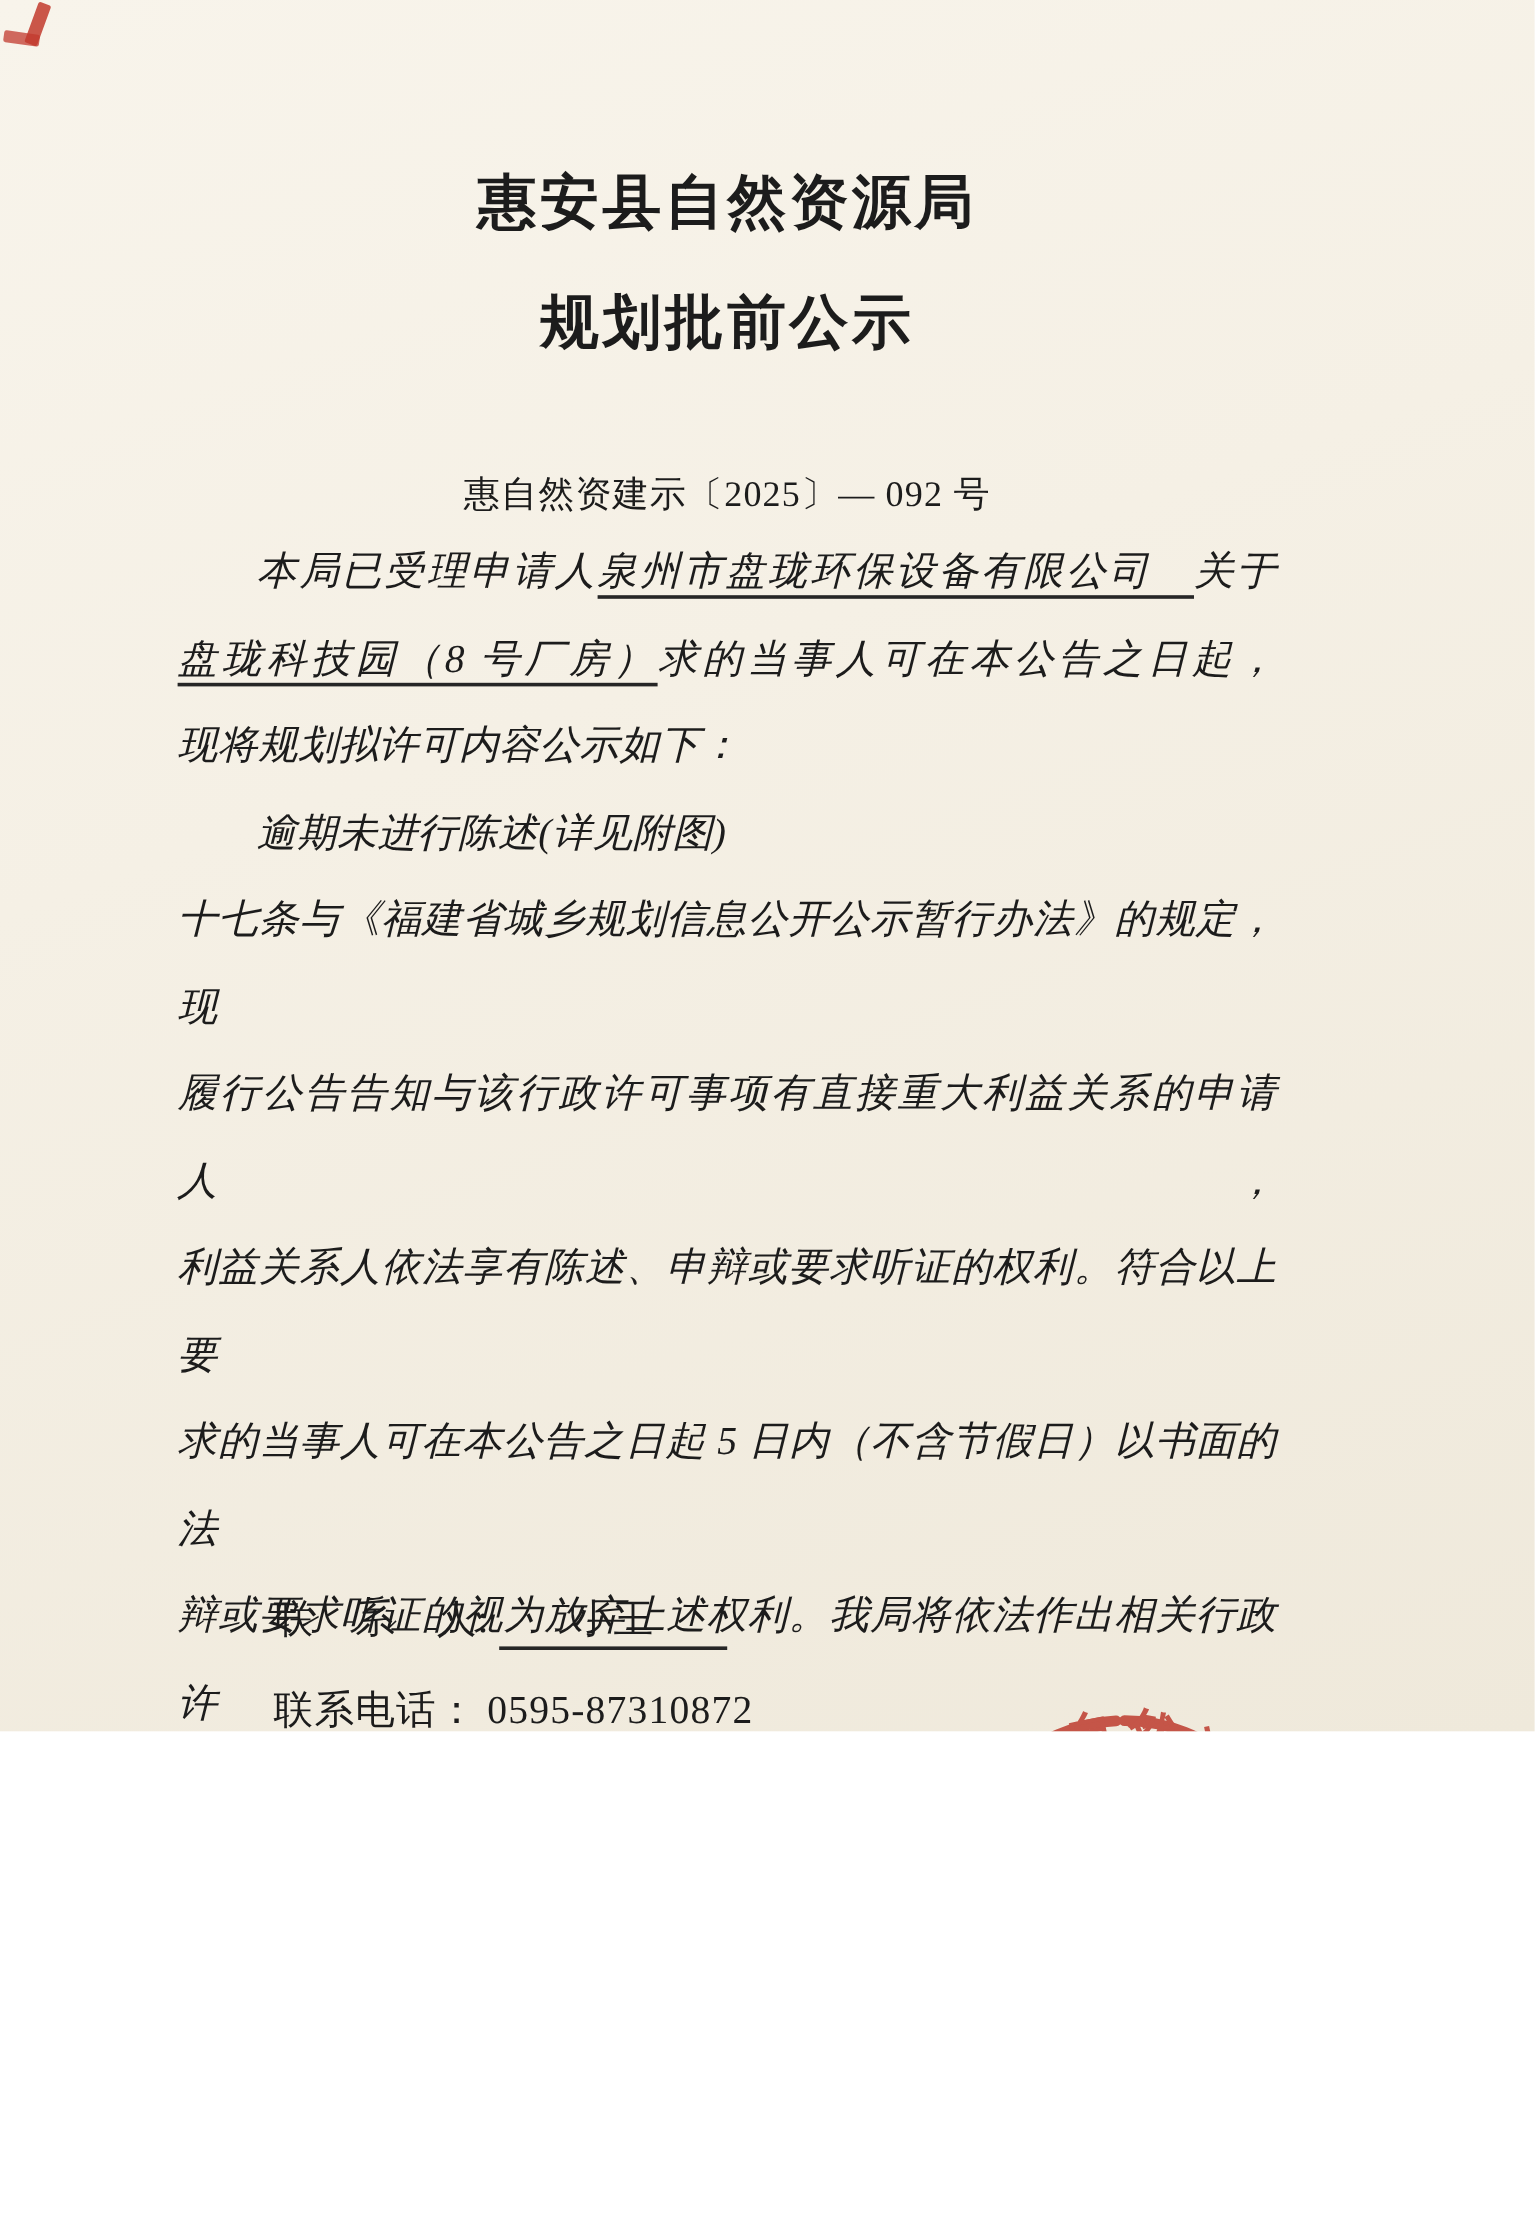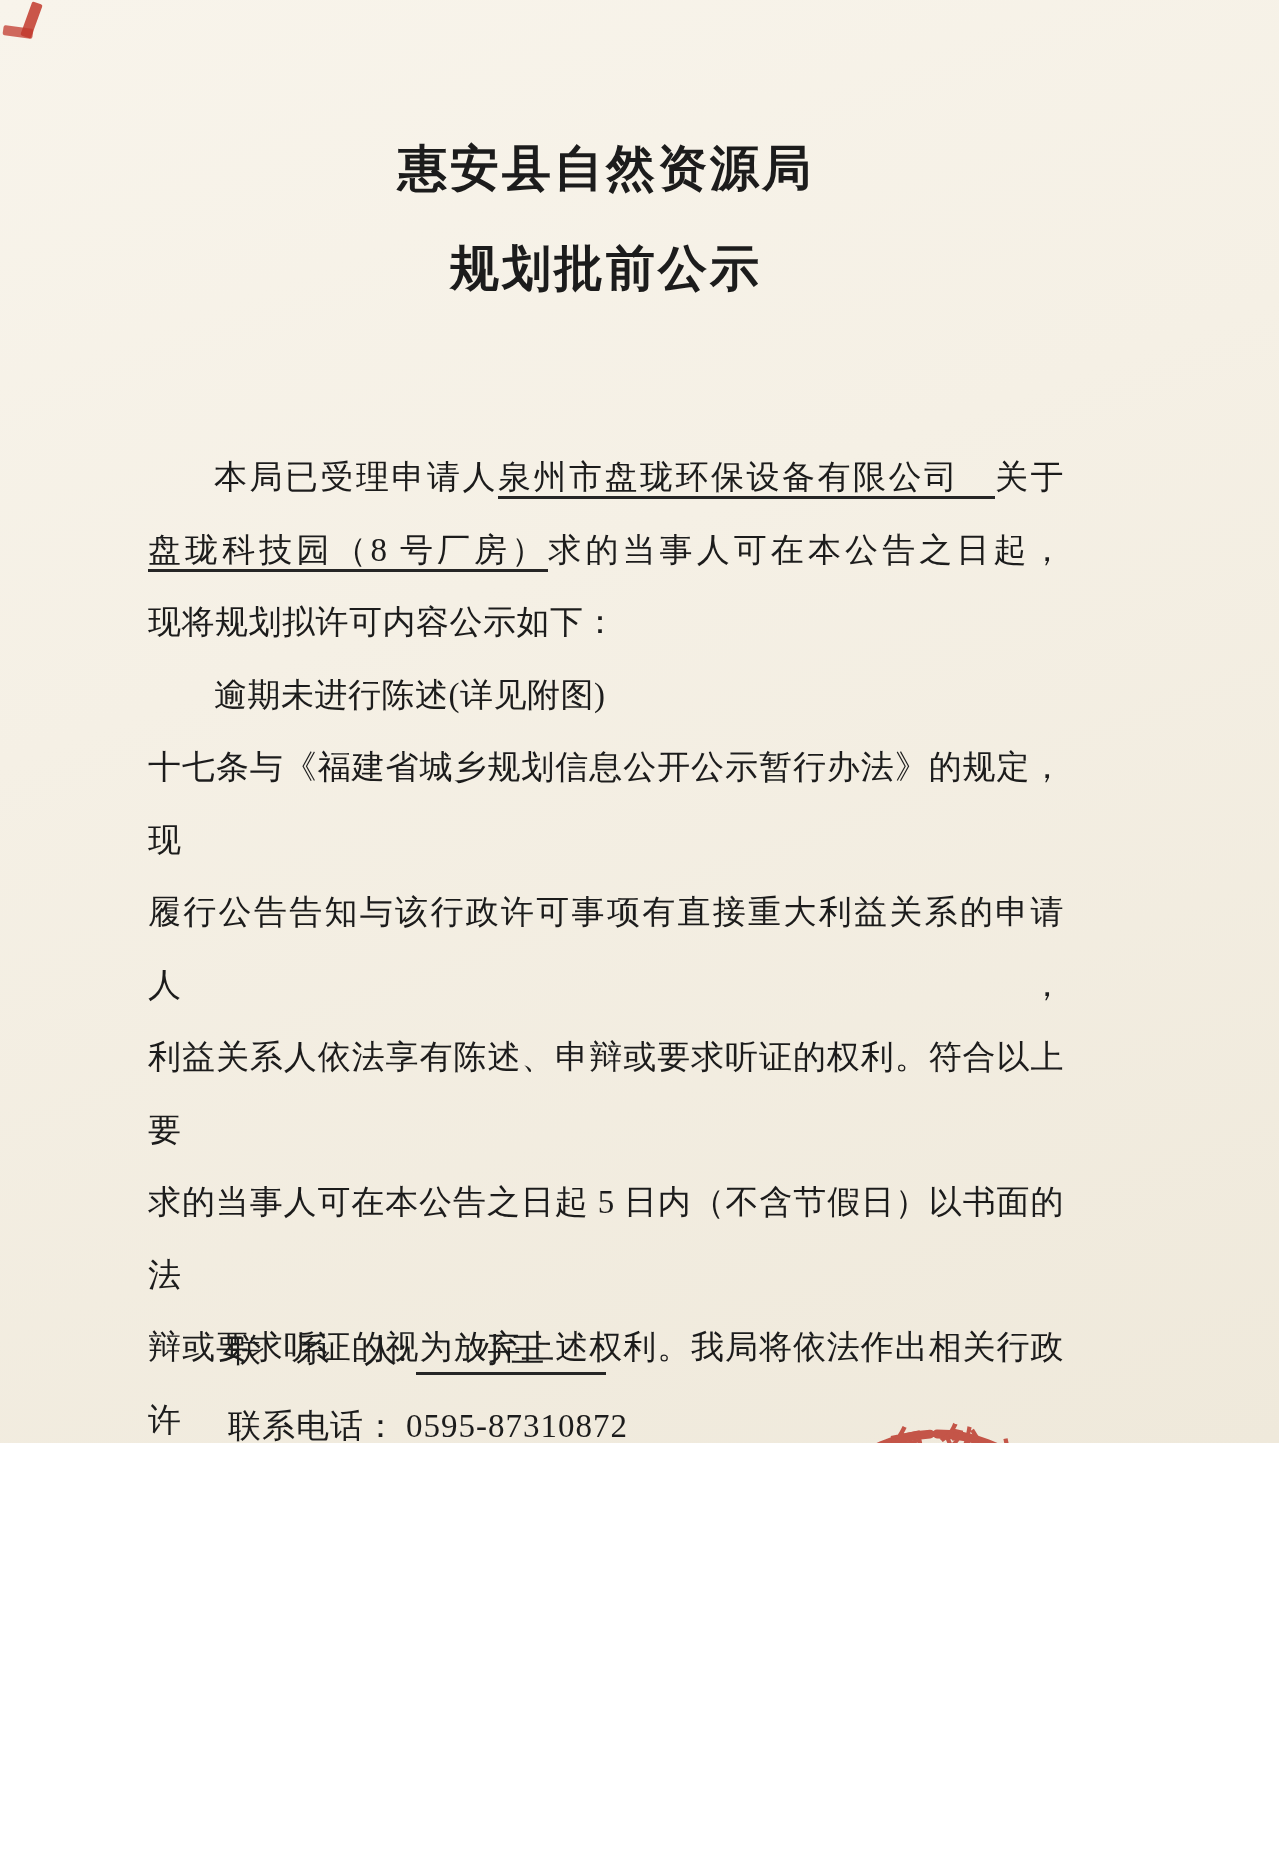--- a/index.html
+++ b/index.html
@@ -17,21 +17,21 @@
 
   .title { position:absolute; left:148px; width:916px; text-align:center;
     font-weight:bold; font-size:49px; letter-spacing:3px; white-space:nowrap; }
   .title1 { top:136px; }
   .title2 { top:236px; }
 
   .docnum { position:absolute; top:392px; left:148px; width:916px; text-align:center;
     font-size:30px; letter-spacing:1px; white-space:nowrap; }
 
   .body-text { position:absolute; top:441px; left:148px; width:916px;
-    font-size:33px; line-height:72.5px; letter-spacing:.5px; }
+    font-size:33px; line-height:72.5px; letter-spacing:.5px;font-style:italic; }
   .line { white-space:nowrap; }
   .line.ind { text-indent:66px; }
   .line.just { white-space:normal; text-align:justify; text-align-last:justify; }
   .u { border-bottom:3px solid #262626; padding-bottom:1px; }
 
   .contact { position:absolute; left:228px; top:1312px; font-size:33px; letter-spacing:1px; }
   .contact .row { height:76px; line-height:76px; white-space:nowrap; }
   .fill-line { display:inline-block; width:190px; text-align:center;
     border-bottom:3px solid #262626; margin-left:8px; line-height:44px; }
   .phone-val { display:inline-block; border-bottom:3px solid #262626;
@@ -52,20 +52,21 @@
 <body>
 
 <div class="page">
 
   <div class="corner-mark1"></div>
   <div class="corner-mark2"></div>
 
   <div class="title title1">惠安县自然资源局</div>
   <div class="title title2">规划批前公示</div>
 
+  <div class="docnum">惠自然资建示〔2025〕— 092 号</div>
 
   <div class="body-text">
       <div class="line just ind"><span>本局已受理申请人</span><span class="u">泉州市盘珑环保设备有限公司　</span><span>关于</span></div>
       <div class="line just"><span class="u">盘珑科技园（8 号厂房）</span><span>求的当事人可在本公告之日起，</span></div>
       <div class="line"><span>现将规划拟许可内容公示如下：</span></div>
       <div class="line ind"><span>逾期未进行陈述(详见附图)</span></div>
       <div class="line just"><span>十七条与《福建省城乡规划信息公开公示暂行办法》的规定，现</span></div>
       <div class="line just"><span>履行公告告知与该行政许可事项有直接重大利益关系的申请人，</span></div>
       <div class="line just"><span>利益关系人依法享有陈述、申辩或要求听证的权利。符合以上要</span></div>
       <div class="line just"><span>求的当事人可在本公告之日起 5 日内（不含节假日）以书面的法</span></div>

